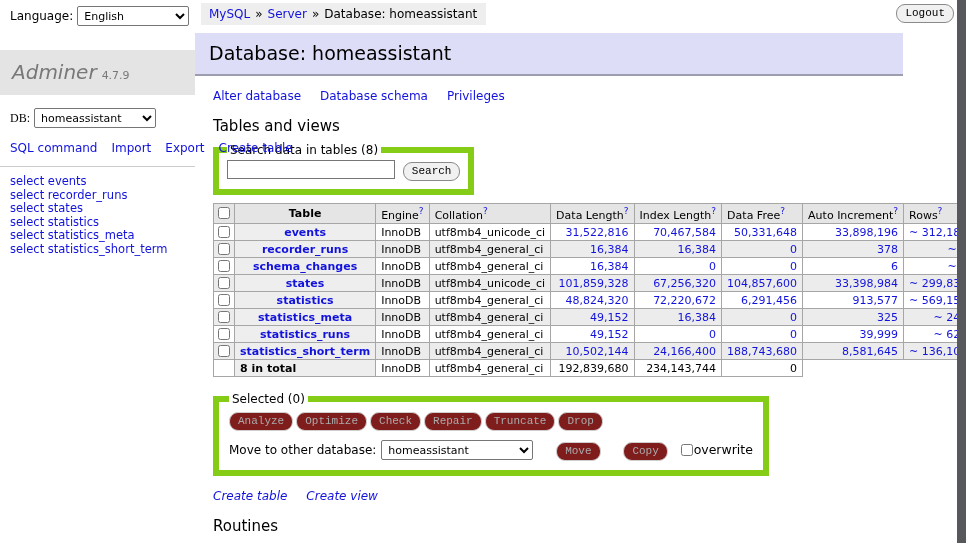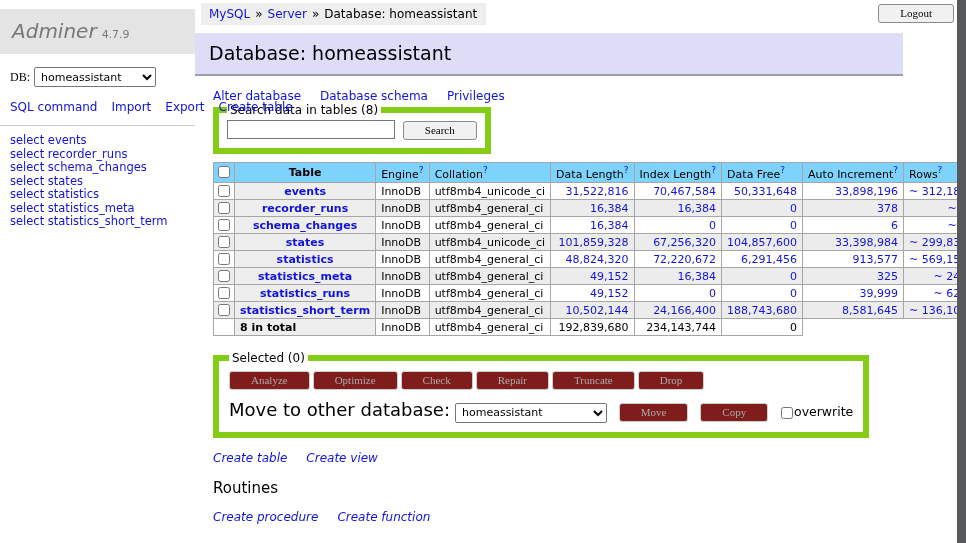--- a/index.html
+++ b/index.html
@@ -16,114 +16,117 @@
 
   
   .sidebar { position:absolute; left:0; top:0; width:195px; height:543px; background:#fff; }
   .lang-row { padding:6px 0 0 10px; }
   .lang-row label { margin-right:4px; }
   select {
     font-family:inherit; font-size:11px; background:#fff;
     border:1px solid #767676; border-radius:2px; height:20px; padding:0 2px;
   }
   .lang-select { width:112px; }
-  .brand-band { background:#e4e4e4; margin-top:9px; padding:10px 12px 11px; }
+  .brand-band { background:#e4e4e4; margin-top:24px; padding:10px 12px 11px; }
   .brand { font-style:italic; font-size:20px; color:#787878; }
   .version { font-size:11px; color:#787878; margin-left:5px; }
   .db-row { padding:13px 0 0 10px; }
   .db-row label { margin-right:4px;font-family:Liberation Serif, serif; }
   .db-select { width:122px; }
   .sidebar-actions { padding:12px 0 0 10px; width:180px; line-height:17px; }
   .sidebar-actions a { margin-right:14px; white-space:nowrap; }
   .sidebar hr { border:0; border-top:1px solid #ccc; margin:9px 0 8px; }
   .sidebar-tables { padding-left:10px; }
   .sidebar-tables a { display:block; font-size:11.5px; line-height:13.5px; }
 
   
   .main { margin-left:195px; padding-right:63px; }
   .breadcrumb { display:inline-block; background:#eee; padding:4px 9px 4px 8px; margin:3px 0 0 6px; }
   .bc-sep { color:#000; margin:0 5px; }
   .logout-wrap { position:absolute; top:4px; right:12px; z-index:60; }
 
   .btn {
-    font-family:Liberation Serif, serif; font-size:11px; color:#000;
-    background:#f1f1f1; border:1px solid #8a8a8a; border-radius:3px;
-    padding:2px 21px; line-height:13px;
+    font-family:Liberation Mono, monospace; font-size:11px; color:#000;
+    background:#f1f1f1; border:1px solid #8a8a8a; border-radius:9px;
+    padding:2px 8px; line-height:13px;
   }
   .btn:disabled { color:#ababab; border-color:#cfcfcf; background:#7f1d1d; }
 
   h2.page-title {
     background:#ddddf8; border-bottom:2px solid #9d9db0;
     margin:8px 0 0; padding:9px 14px 10px; font-size:19px; font-weight:normal;
   }
   .nav-links { margin:13px 0 0 18px; }
   .nav-links a, .links-row a { margin-right:19px; }
   h3 { font-size:15px; font-weight:normal; margin:14px 0 8px 18px; }
 
   fieldset { border:6px solid #84cc16; display:inline-block; margin:0 0 0 18px; padding:3px 8px 8px; }
   legend { font-size:12px; padding:0 3px; }
   .search-input { width:168px; height:19px; border:1px solid #767676; font-family:inherit; font-size:12px; padding:0 3px; }
   .search-fieldset .btn { margin-left:4px; }
 
   
   table.db-tables { border-collapse:collapse; margin:8px 0 0 18px; font-size:11px; }
   .db-tables th, .db-tables td { border:1px solid #a6a6a6; padding:1.5px 5px; height:17px; white-space:nowrap; }
-  .db-tables thead th { background:#7dd3fc; font-weight:normal; text-align:left; }
+  .db-tables thead th { background:#e5e5e5; font-weight:normal; text-align:left; }
   .db-tables thead th.col-table { font-weight:bold; text-align:center; min-width:108px; }
   .db-tables thead th.check, .db-tables td.check { width:18px; text-align:center; padding:1px 3px; }
   .db-tables sup a { font-size:9px; }
   .db-tables tbody th { background:#eee; text-align:center; }
   .db-tables tbody th a { font-weight:bold; }
   .db-tables tbody tr:nth-child(even) td { background:#ececec; }
   .db-tables td.num { text-align:right; min-width:66px; }
   .db-tables tfoot th { background:#eee; text-align:left; font-weight:bold; }
   .db-tables tfoot td.num { color:#000; }
   input[type=checkbox] { width:12px; height:12px; margin:1px; vertical-align:middle; }
 
   
   .selected-fieldset { margin-top:15px; padding:6px 10px 9px; }
   .selected-buttons .btn { margin-right:3px; }
   .move-row { margin-top:9px; }
-  .move-row label.lbl { font-size:18px; margin-right:5px; }
+  .move-row label.lbl { font-size:12px; margin-right:5px; }
   .move-select { width:152px; }
-  .move-row .btn { margin-left:8px; }
+  .move-row .btn { margin-left:19px; }
   .overwrite-wrap { margin-left:8px; font-size:12.5px; }
 
   .links-row { margin:13px 0 0 18px;font-style:italic; }
 </style>
 </head>
 <body>
 
 <div class="sidebar">
+  <div class="lang-row">
+    <label>Language:</label><select class="lang-select"><option>English</option></select>
+  </div>
   <div class="brand-band">
     <span class="brand">Adminer</span><span class="version">4.7.9</span>
   </div>
   <div class="db-row">
     <label>DB:</label><select class="db-select"><option>homeassistant</option></select>
   </div>
   <div class="sidebar-actions"><a href="#">SQL command</a><a href="#">Import</a><a href="#">Export</a><a href="#">Create table</a></div>
   <hr>
   <div class="sidebar-tables">
       <a href="#">select events</a>
       <a href="#">select recorder_runs</a>
-      <a href="#">select schema_changes</a>
       <a href="#">select states</a>
       <a href="#">select statistics</a>
       <a href="#">select statistics_meta</a>
       <a href="#">select statistics_short_term</a>
     </div>
 </div>
 
 <div class="main">
   <div class="breadcrumb"><a href="#">MySQL</a><span class="bc-sep">»</span><a href="#">Server</a><span class="bc-sep">»</span><span>Database: homeassistant</span></div>
 
   <h2 class="page-title">Database: homeassistant</h2>
 
   <p class="nav-links"><a href="#">Alter database</a><a href="#">Database schema</a><a href="#">Privileges</a></p>
 
+  <h3>Tables and views</h3>
 
   <fieldset class="search-fieldset">
     <legend>Search data in tables (8)</legend>
     <input type="text" class="search-input" value="" style="">
     <button class="btn">Search</button>
   </fieldset>
 
   <table class="db-tables">
     <thead>
       <tr>

